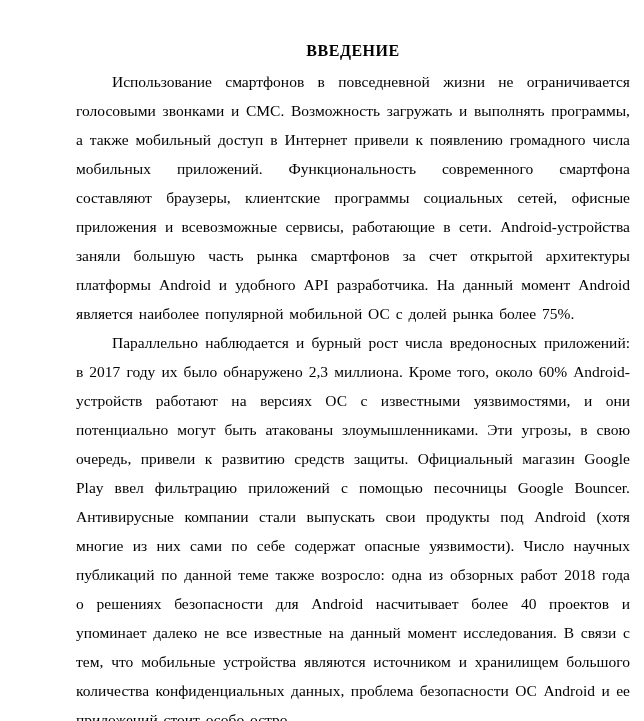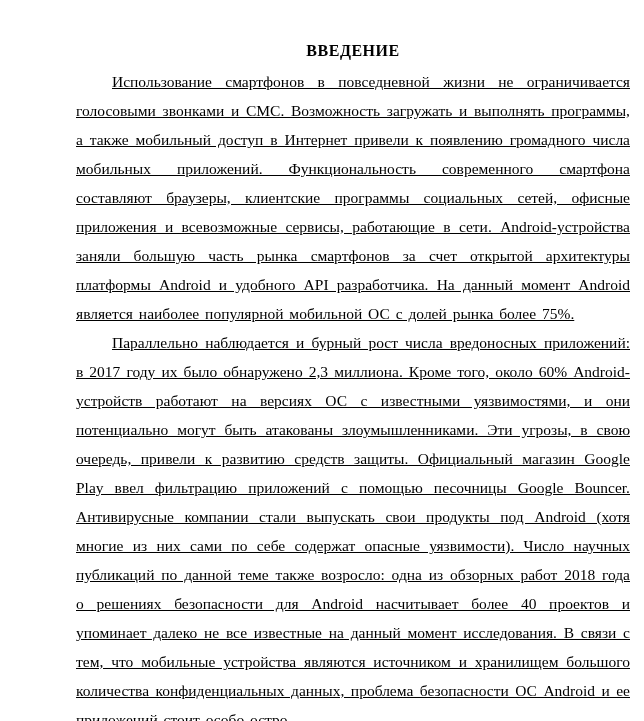--- a/index.html
+++ b/index.html
@@ -29,21 +29,20 @@
     text-align: center;
     letter-spacing: 0.5px;
   }
   .doc-paragraph {
     margin: 0;
     font-size: 15.5px;
     line-height: 29px;
     text-align: justify;
     text-indent: 36px;
     word-spacing: 2px;
-    text-decoration: underline;
   }
 </style>
 </head>
 <body>
 
 <div class="page">
   <h1 class="doc-title">ВВЕДЕНИЕ</h1>
   <p class="doc-paragraph">Использование смартфонов в повседневной жизни не ограничивается голосовыми звонками и СМС. Возможность загружать и выполнять программы, а также мобильный доступ в Интернет привели к появлению громадного числа мобильных приложений. Функциональность современного смартфона составляют браузеры, клиентские программы социальных сетей, офисные приложения и всевозможные сервисы, работающие в сети. Android-устройства заняли большую часть рынка смартфонов за счет открытой архитектуры платформы Android и удобного API разработчика. На данный момент Android является наиболее популярной мобильной ОС с долей рынка более 75%.</p>
   <p class="doc-paragraph">Параллельно наблюдается и бурный рост числа вредоносных приложений: в 2017 году их было обнаружено 2,3 миллиона. Кроме того, около 60% Android-устройств работают на версиях ОС с известными уязвимостями, и они потенциально могут быть атакованы злоумышленниками. Эти угрозы, в свою очередь, привели к развитию средств защиты. Официальный магазин Google Play ввел фильтрацию приложений с помощью песочницы Google Bouncer. Антивирусные компании стали выпускать свои продукты под Android (хотя многие из них сами по себе содержат опасные уязвимости). Число научных публикаций по данной теме также возросло: одна из обзорных работ 2018 года о решениях безопасности для Android насчитывает более 40 проектов и упоминает далеко не все известные на данный момент исследования. В связи с тем, что мобильные устройства являются источником и хранилищем большого количества конфиденциальных данных, проблема безопасности ОС Android и ее приложений стоит особо остро.</p>
 </div>

